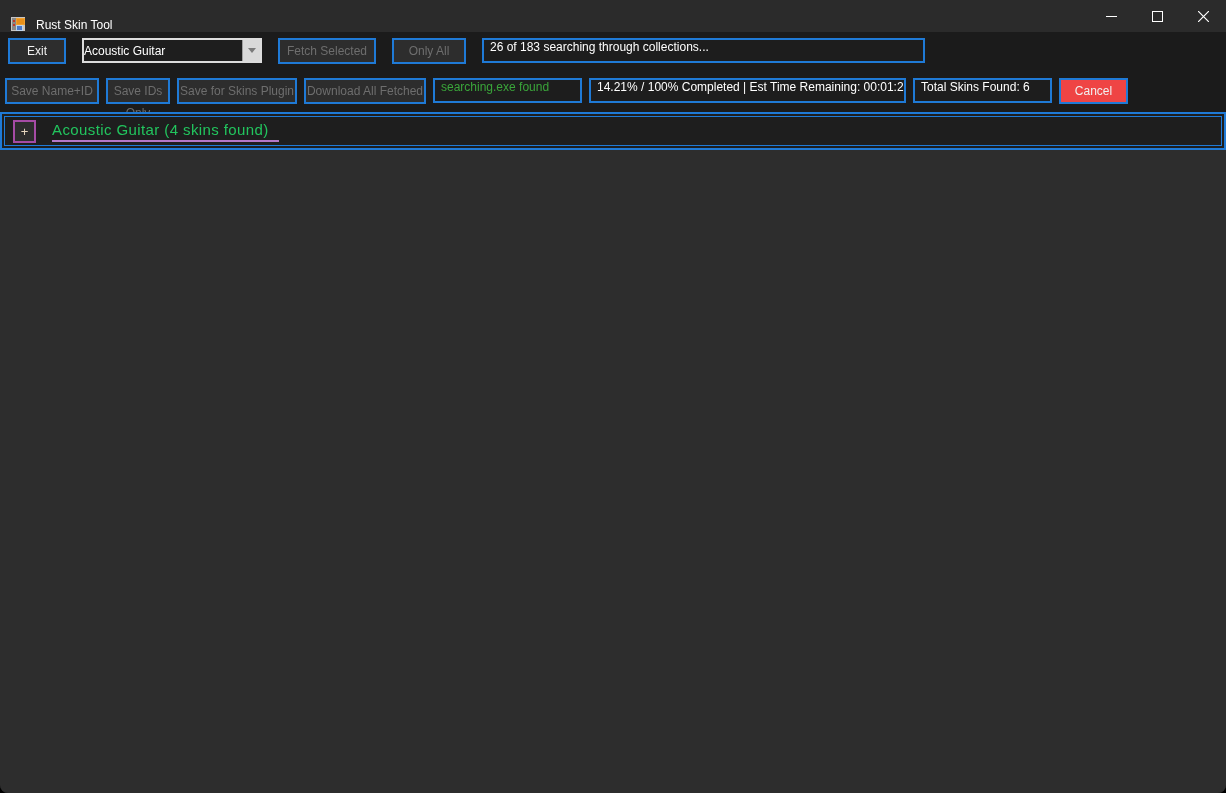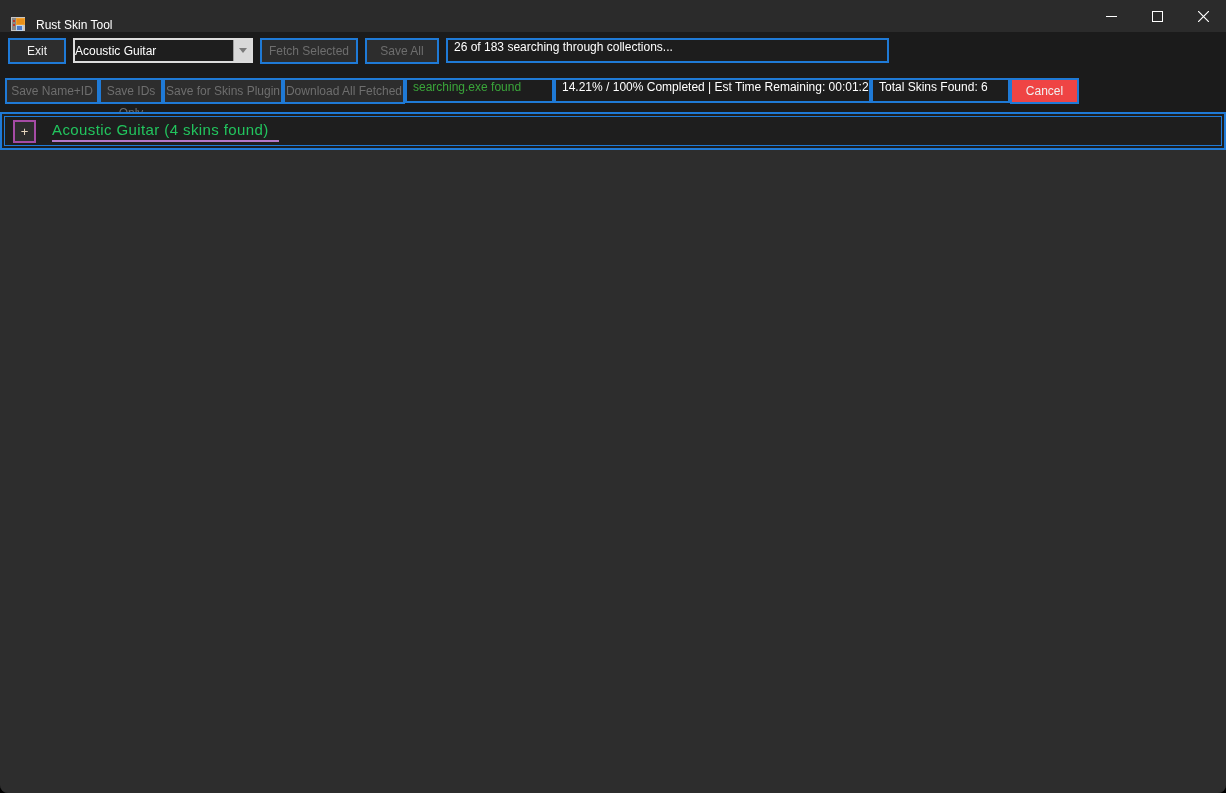--- a/index.html
+++ b/index.html
@@ -8,22 +8,22 @@
 
   
   .titlebar { height:32px; background:#2b2b2b; display:flex; align-items:flex-end; flex-shrink:0; }
   .app-icon { width:16px; height:16px; margin-left:10px; display:inline-block; }
   .title-text { color:#ffffff; font-size:12px; margin-left:10px; flex:1; }
   .win-controls { display:flex; height:32px; }
   .win-btn { width:46px; height:32px; background:transparent; border:none; display:flex; align-items:center; justify-content:center; color:#fff; cursor:default; }
   .win-btn svg { display:block; }
 
   
-  .row1 { display:flex; align-items:center; margin:5px 8px 0 8px; height:27px; gap:7px; }
-  .row2 { display:flex; align-items:center; margin:13px 8px 0 5px; height:27px; }
+  .row1 { display:flex; align-items:center; margin:5px 8px 0 8px; height:27px; gap:16px; }
+  .row2 { display:flex; align-items:center; margin:13px 8px 0 5px; height:27px; gap:7px; }
 
   .btn { height:26px; background:#2d2d2d; border:2px solid #1f7ad6; color:#f0f0f0; font-size:12px; font-family:"Liberation Sans",sans-serif; text-align:center; line-height:22px; }
   .btn.disabled { color:#6e6e6e; }
   .btn.lighter { background:#ef4444;text-align:center; }
 
   .textbox { height:25px; background:#1d1d1d; border:2px solid #1f7ad6; color:#fff; font-size:12px; display:flex; align-items:flex-start; padding-left:6px; white-space:nowrap; overflow:hidden; }
   .green-text { color:#3aa53a; }
 
   
   .combo { width:180px; height:25px; background:#1e1e1e; border:2px solid #dcdcdc; display:flex; align-items:stretch; }
@@ -79,21 +79,21 @@
 
   <div class="row1">
     <button class="btn" style="width:58px">Exit</button>
     <div class="combo">
       <span class="combo-value">Acoustic Guitar</span>
       <span class="combo-arrow">
           <span class="tri"></span>
         </span>
     </div>
     <button class="btn disabled" style="width:98px">Fetch Selected</button>
-    <button class="btn disabled" style="width:74px">Save All</button>
+    <button class="btn disabled" style="width:74px">Only All</button>
     <div class="textbox" style="width:443px">
       <span>26 of 183 searching through collections...</span>
     </div>
   </div>
 
   <div class="row2">
     <button class="btn disabled" style="width:94px">Save Name+ID</button>
     <button class="btn disabled" style="width:64px">Save IDs Only</button>
     <button class="btn disabled" style="width:120px">Save for Skins Plugin</button>
     <button class="btn disabled" style="width:122px">Download All Fetched</button>

